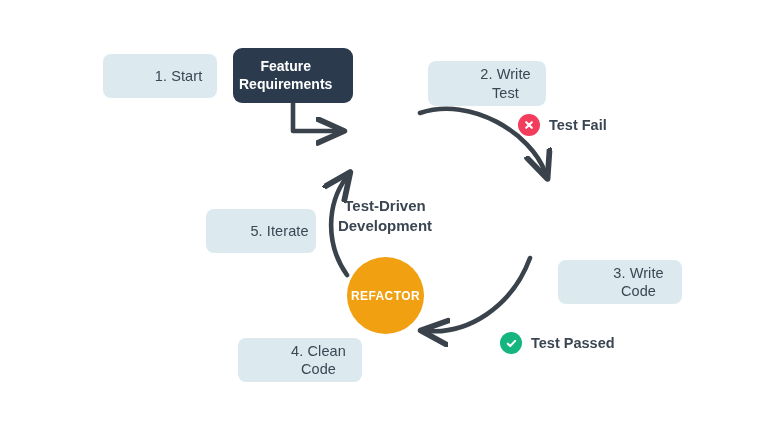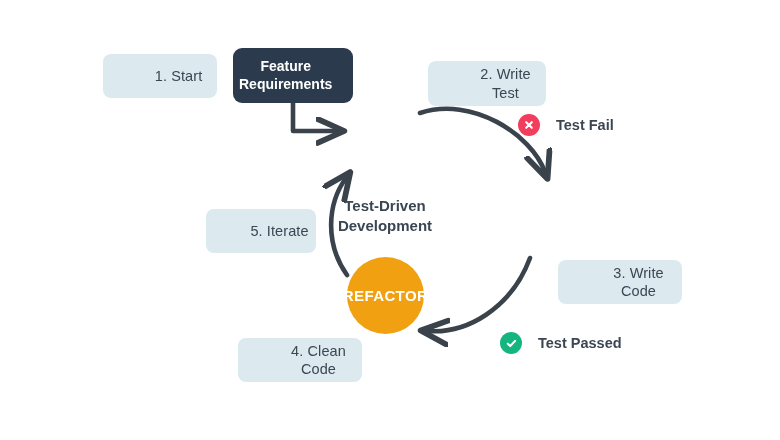--- a/index.html
+++ b/index.html
@@ -83,21 +83,21 @@
     text-align: center;
     line-height: 1.35;
     white-space: pre-line;
   }
 
   
   .status {
     position: absolute;
     display: flex;
     align-items: center;
-    gap: 16px;
+    gap: 9px;
   }
   .status-label {
     color: #3b4653;
     font-size: 14.5px;
     font-weight: bold;
     white-space: nowrap;
   }
   .badge {
     width: 22px;
     height: 22px;
@@ -155,21 +155,21 @@
   <div class="chip-dark" style="left:233px; top:48px; width:120px; height:55px;">
     <span style="white-space:pre-line;">Feature
 Requirements</span>
   </div>
 
   <div id="center-title" style="left:385px; top:196px; width:175px; transform:translateX(-50%);">Test-Driven
 Development</div>
 
 
 
-  <div class="node node-orange" style="left:347px; top:257px; width:77px; height:77px; font-size:15px;">
+  <div class="node node-orange" style="left:347px; top:257px; width:77px; height:77px; font-size:12px;">
     <span>REFACTOR</span>
   </div>
 
   <div class="status" style="left:518px; top:114px;">
     <span class="badge badge-fail">
       <svg width="12" height="12" viewBox="0 0 12 12">
         <path d="M3.2,3.2 L8.8,8.8 M8.8,3.2 L3.2,8.8" stroke="#ffffff" stroke-width="2.1" stroke-linecap="round" fill="none"></path>
       </svg>
     </span>
     <span class="status-label">Test Fail</span>

